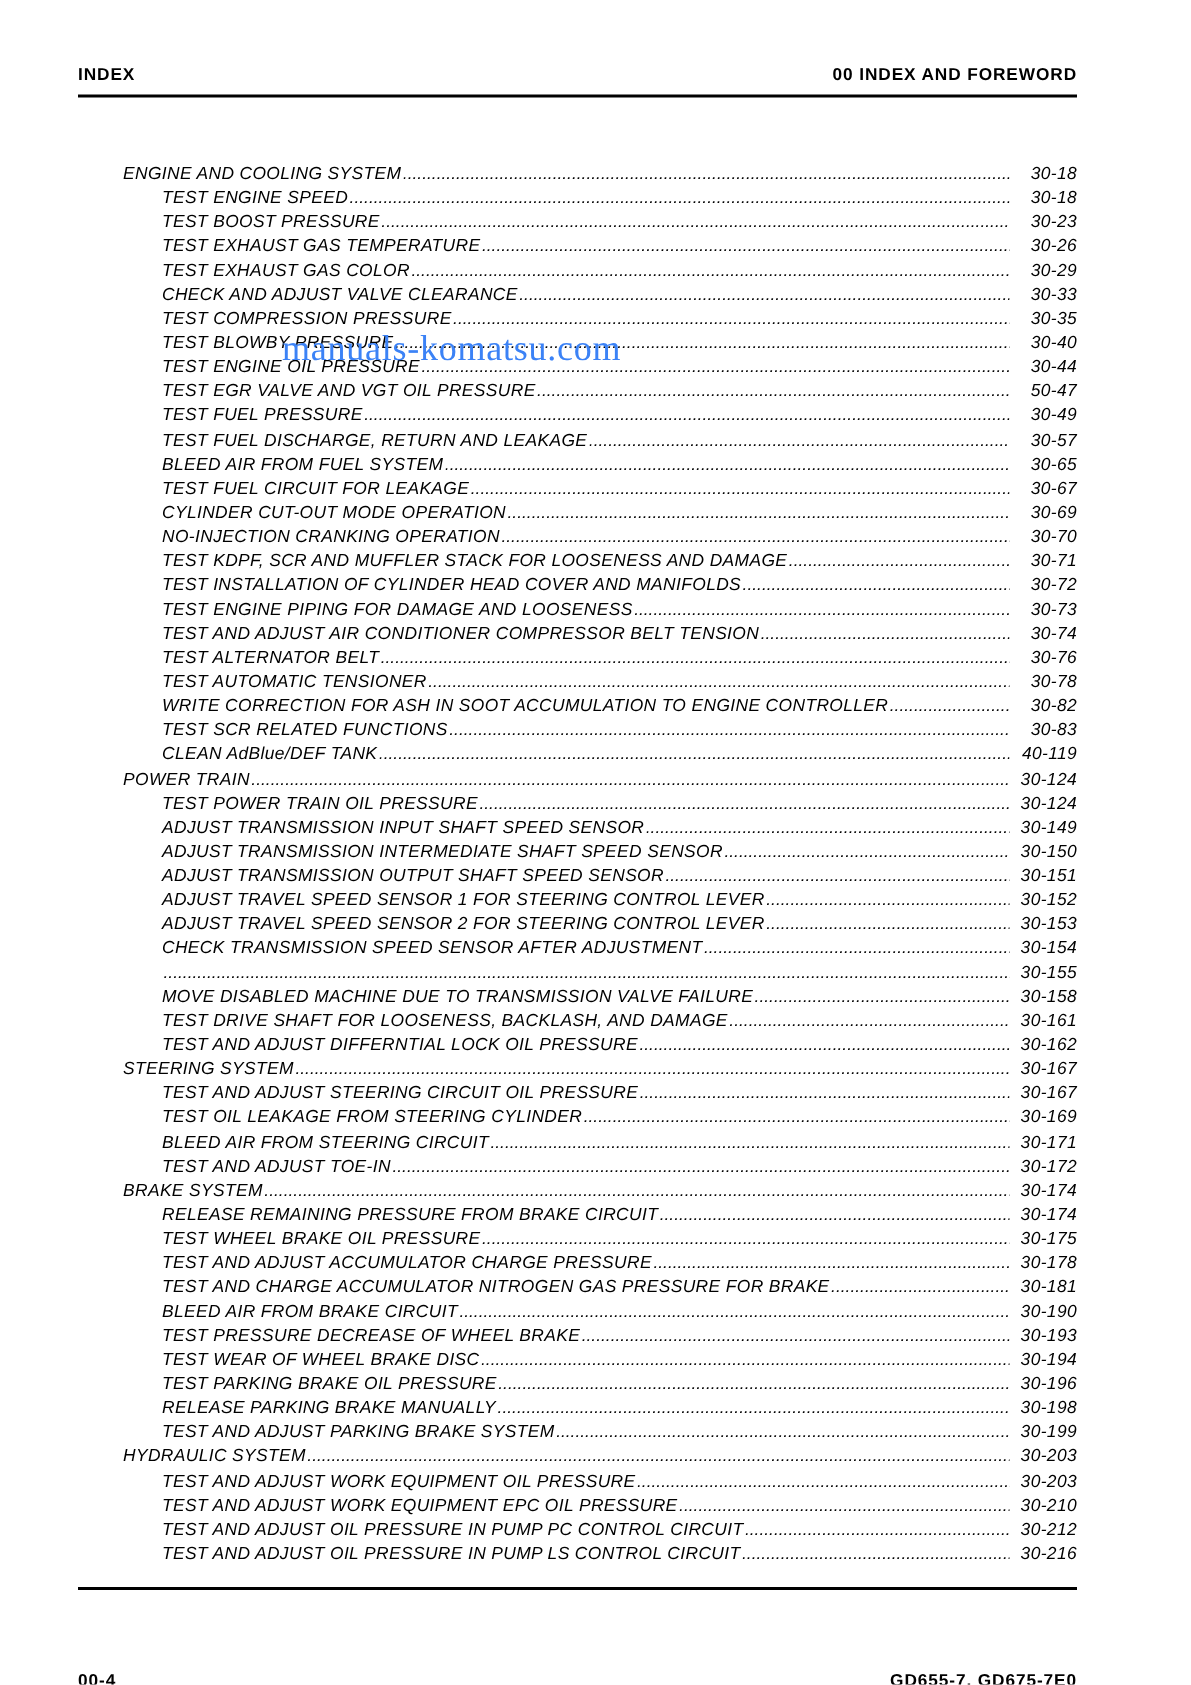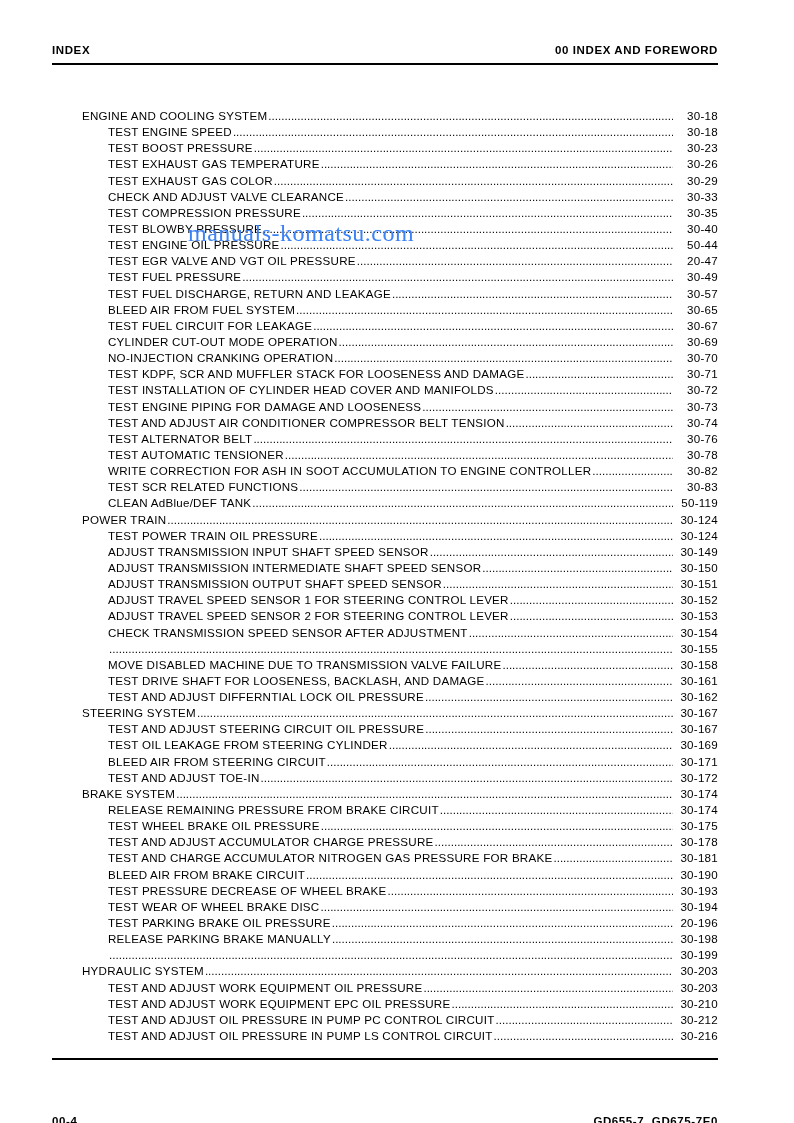--- a/index.html
+++ b/index.html
@@ -68,25 +68,26 @@
   .toc {
     position: absolute;
     left: 82px;
     top: 108px;
     width: 636px;
     font-size: 11.6px;
     color: #000;
   }
   .toc-row {
     display: flex;
-    align-items: center;
+    align-items: flex-end;
     white-space: nowrap;
     height: 16.15px;
     line-height: 16.15px;
     letter-spacing: 0.25px;
+    font-style: italic;
   }
   .toc-row .label {
     flex: 0 0 auto;
   }
   .toc-row .dots {
     flex: 1 1 auto;
     overflow: hidden;
     white-space: nowrap;
     font-size: 11.6px;
     letter-spacing: 0px;
@@ -161,26 +162,26 @@
         <span class="page-num">30-35</span>
       </div>
       <div class="toc-row lvl1">
         <span class="label">TEST BLOWBY PRESSURE</span>
         <span class="dots">............................................................................................................................................................................................................................</span>
         <span class="page-num">30-40</span>
       </div>
       <div class="toc-row lvl1">
         <span class="label">TEST ENGINE OIL PRESSURE</span>
         <span class="dots">............................................................................................................................................................................................................................</span>
-        <span class="page-num">50-44</span>
+        <span class="page-num">30-44</span>
       </div>
       <div class="toc-row lvl1">
         <span class="label">TEST EGR VALVE AND VGT OIL PRESSURE</span>
         <span class="dots">............................................................................................................................................................................................................................</span>
-        <span class="page-num">20-47</span>
+        <span class="page-num">50-47</span>
       </div>
       <div class="toc-row lvl1">
         <span class="label">TEST FUEL PRESSURE</span>
         <span class="dots">............................................................................................................................................................................................................................</span>
         <span class="page-num">30-49</span>
       </div>
       <div class="toc-row lvl1">
         <span class="label">TEST FUEL DISCHARGE, RETURN AND LEAKAGE</span>
         <span class="dots">............................................................................................................................................................................................................................</span>
         <span class="page-num">30-57</span>
@@ -241,21 +242,21 @@
         <span class="page-num">30-82</span>
       </div>
       <div class="toc-row lvl1">
         <span class="label">TEST SCR RELATED FUNCTIONS</span>
         <span class="dots">............................................................................................................................................................................................................................</span>
         <span class="page-num">30-83</span>
       </div>
       <div class="toc-row lvl1">
         <span class="label">CLEAN AdBlue/DEF TANK</span>
         <span class="dots">............................................................................................................................................................................................................................</span>
-        <span class="page-num">50-119</span>
+        <span class="page-num">40-119</span>
       </div>
       <div class="toc-row lvl0">
         <span class="label">POWER TRAIN</span>
         <span class="dots">............................................................................................................................................................................................................................</span>
         <span class="page-num">30-124</span>
       </div>
       <div class="toc-row lvl1">
         <span class="label">TEST POWER TRAIN OIL PRESSURE</span>
         <span class="dots">............................................................................................................................................................................................................................</span>
         <span class="page-num">30-124</span>
@@ -370,28 +371,29 @@
         <span class="page-num">30-193</span>
       </div>
       <div class="toc-row lvl1">
         <span class="label">TEST WEAR OF WHEEL BRAKE DISC</span>
         <span class="dots">............................................................................................................................................................................................................................</span>
         <span class="page-num">30-194</span>
       </div>
       <div class="toc-row lvl1">
         <span class="label">TEST PARKING BRAKE OIL PRESSURE</span>
         <span class="dots">............................................................................................................................................................................................................................</span>
-        <span class="page-num">20-196</span>
+        <span class="page-num">30-196</span>
       </div>
       <div class="toc-row lvl1">
         <span class="label">RELEASE PARKING BRAKE MANUALLY</span>
         <span class="dots">............................................................................................................................................................................................................................</span>
         <span class="page-num">30-198</span>
       </div>
       <div class="toc-row lvl1">
+        <span class="label">TEST AND ADJUST PARKING BRAKE SYSTEM</span>
         <span class="dots">............................................................................................................................................................................................................................</span>
         <span class="page-num">30-199</span>
       </div>
       <div class="toc-row lvl0">
         <span class="label">HYDRAULIC SYSTEM</span>
         <span class="dots">............................................................................................................................................................................................................................</span>
         <span class="page-num">30-203</span>
       </div>
       <div class="toc-row lvl1">
         <span class="label">TEST AND ADJUST WORK EQUIPMENT OIL PRESSURE</span>

